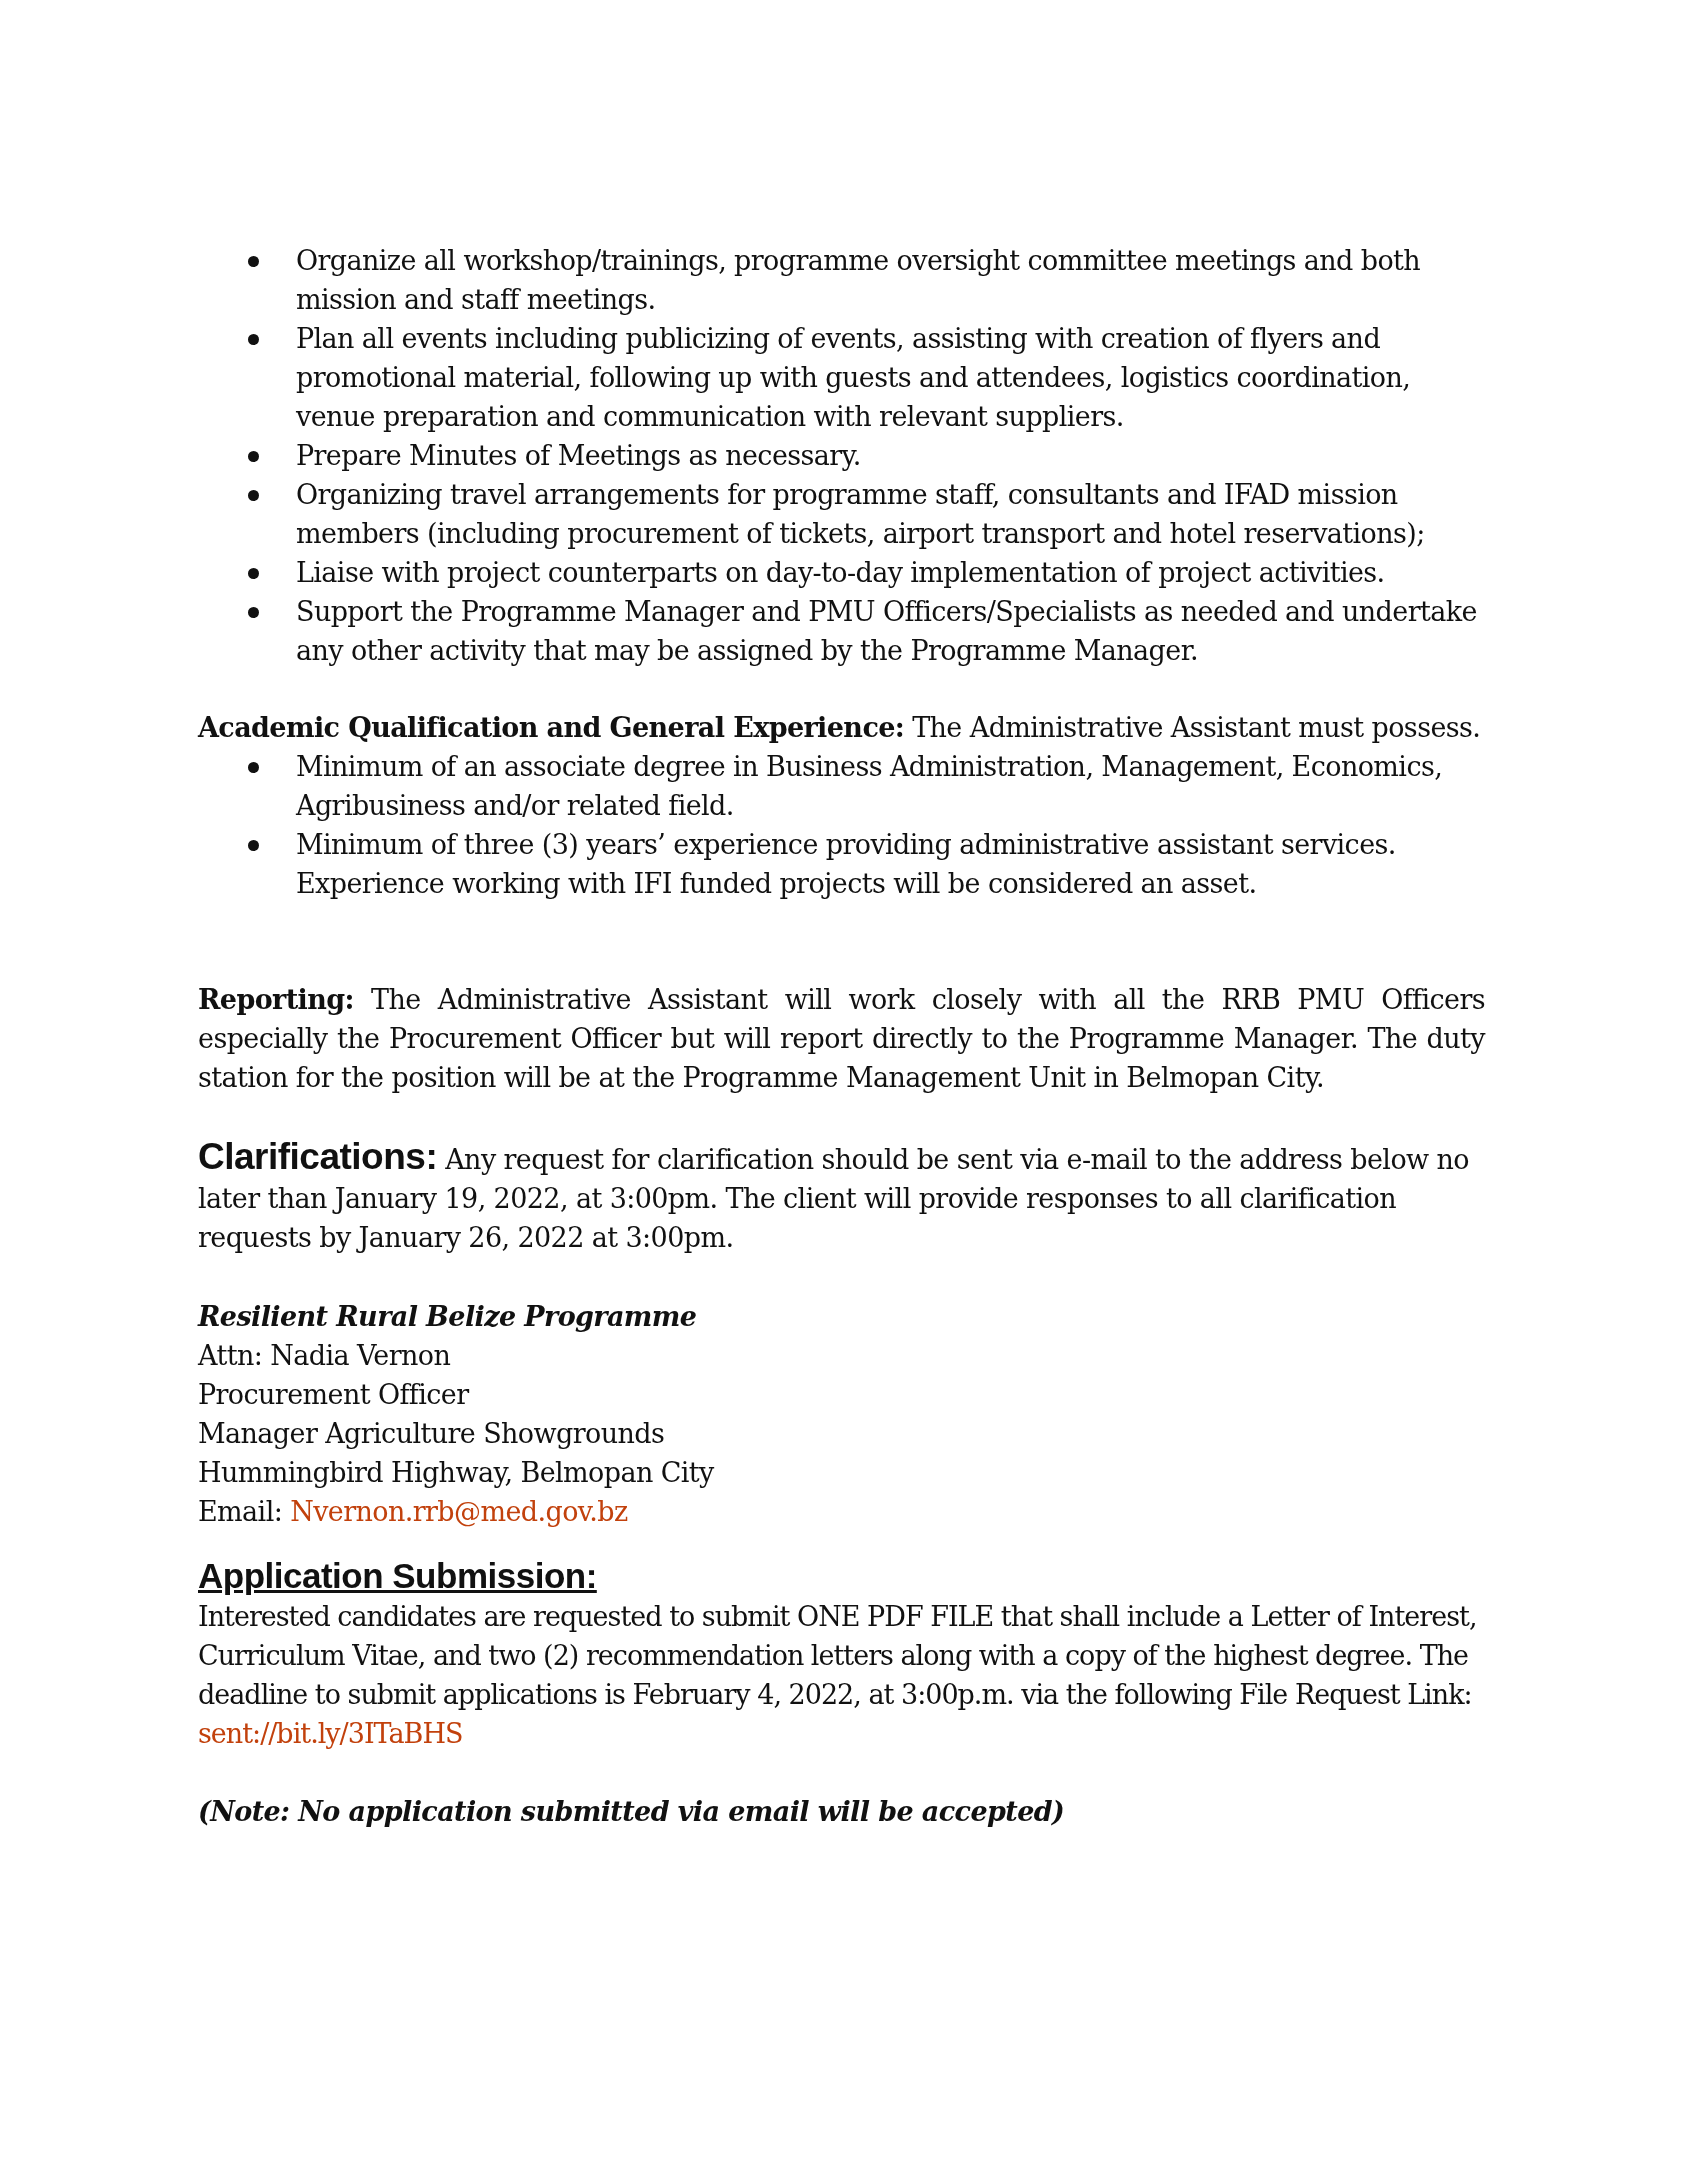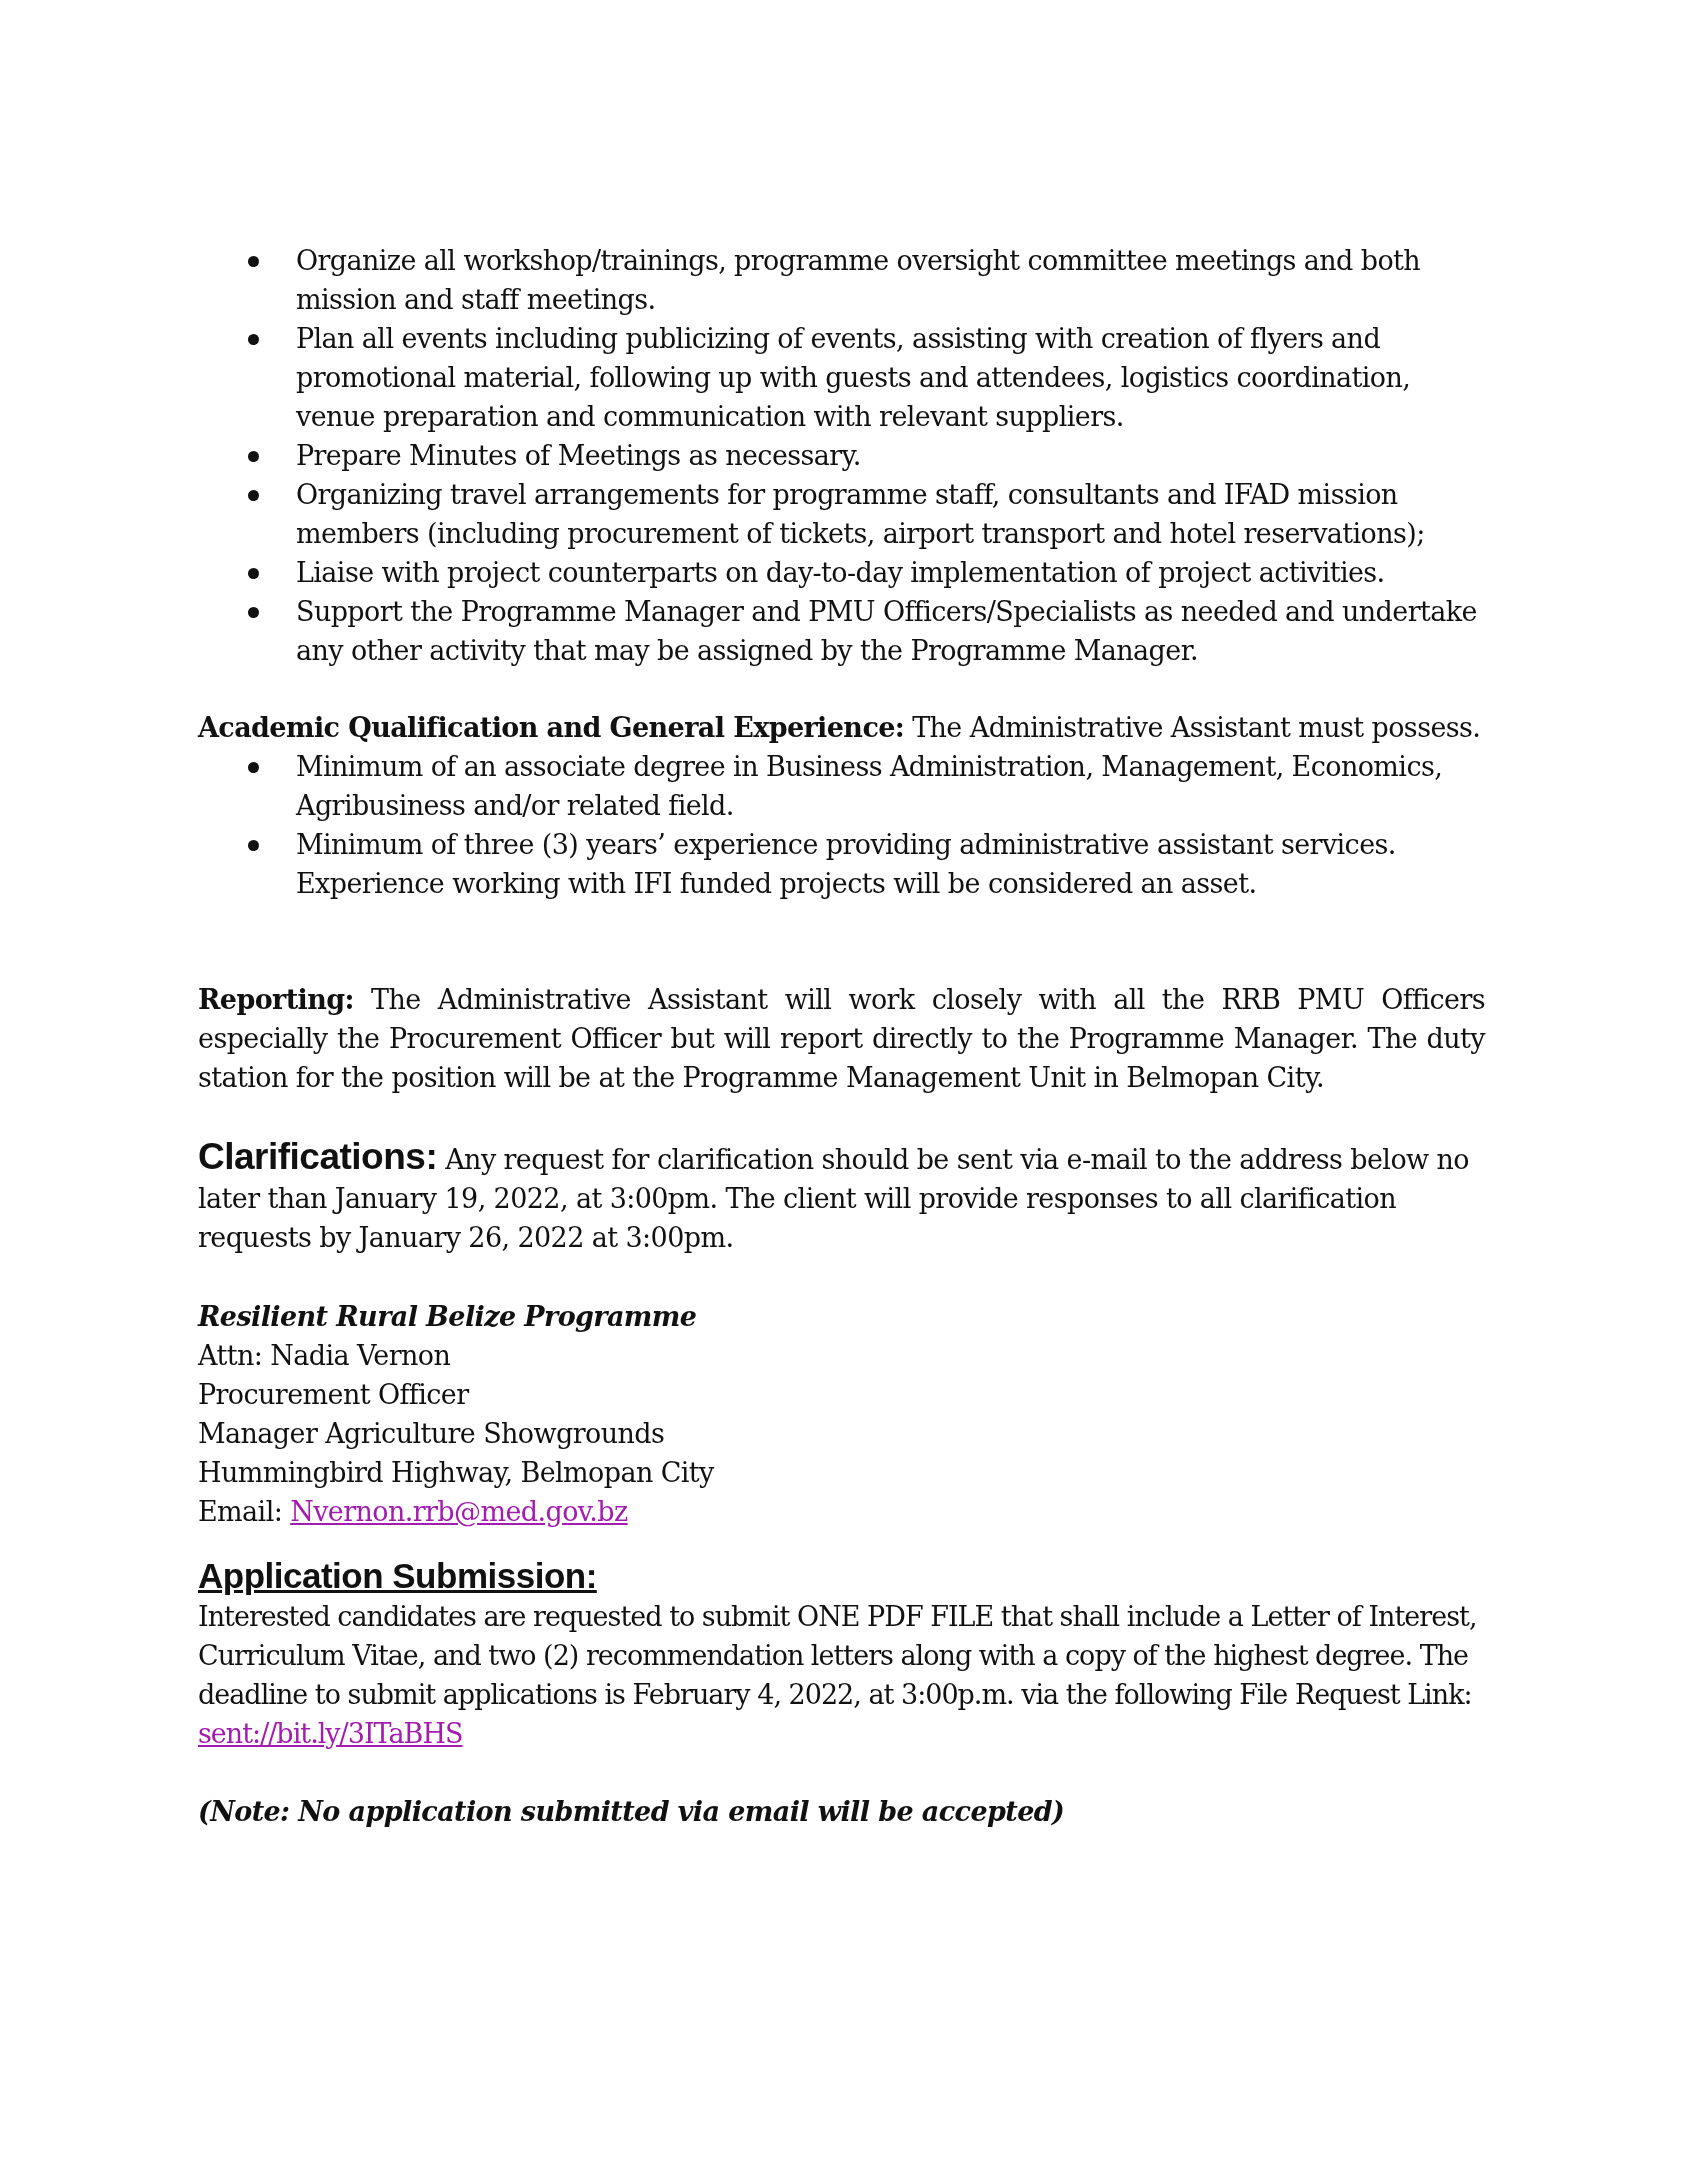--- a/index.html
+++ b/index.html
@@ -16,21 +16,21 @@
     .block-gap-2 { height: 77px; }
     .block-gap-3 { height: 40px; }
     p { margin: 0; }
     .justify { text-align: justify; text-align-last: left; }
     .ul-bold { font-weight: bold; }
     .sec-head { font-family: "Liberation Sans", "DejaVu Sans", sans-serif; font-weight: bold;
                 font-size: 37px; letter-spacing: -0.5px; }
     .sec-head-plain { font-family: "Liberation Sans", "DejaVu Sans", sans-serif; font-weight: normal;
                 font-size: 35px; letter-spacing: -0.5px; }
     .bi { font-weight: bold; font-style: italic; }
-    .link { color: #a21caf; text-decoration: underline; }
+    .link { color: #c2410c; }
     .app-body { letter-spacing: -1px; }
   </style>
 </head>
 <body>
 
 <div class="page">
   <div class="content">
 
     <ul class="bullets">
       <li><span class="dot"></span><span>Organize all workshop/trainings, programme oversight committee meetings and both mission and staff meetings.</span></li>

